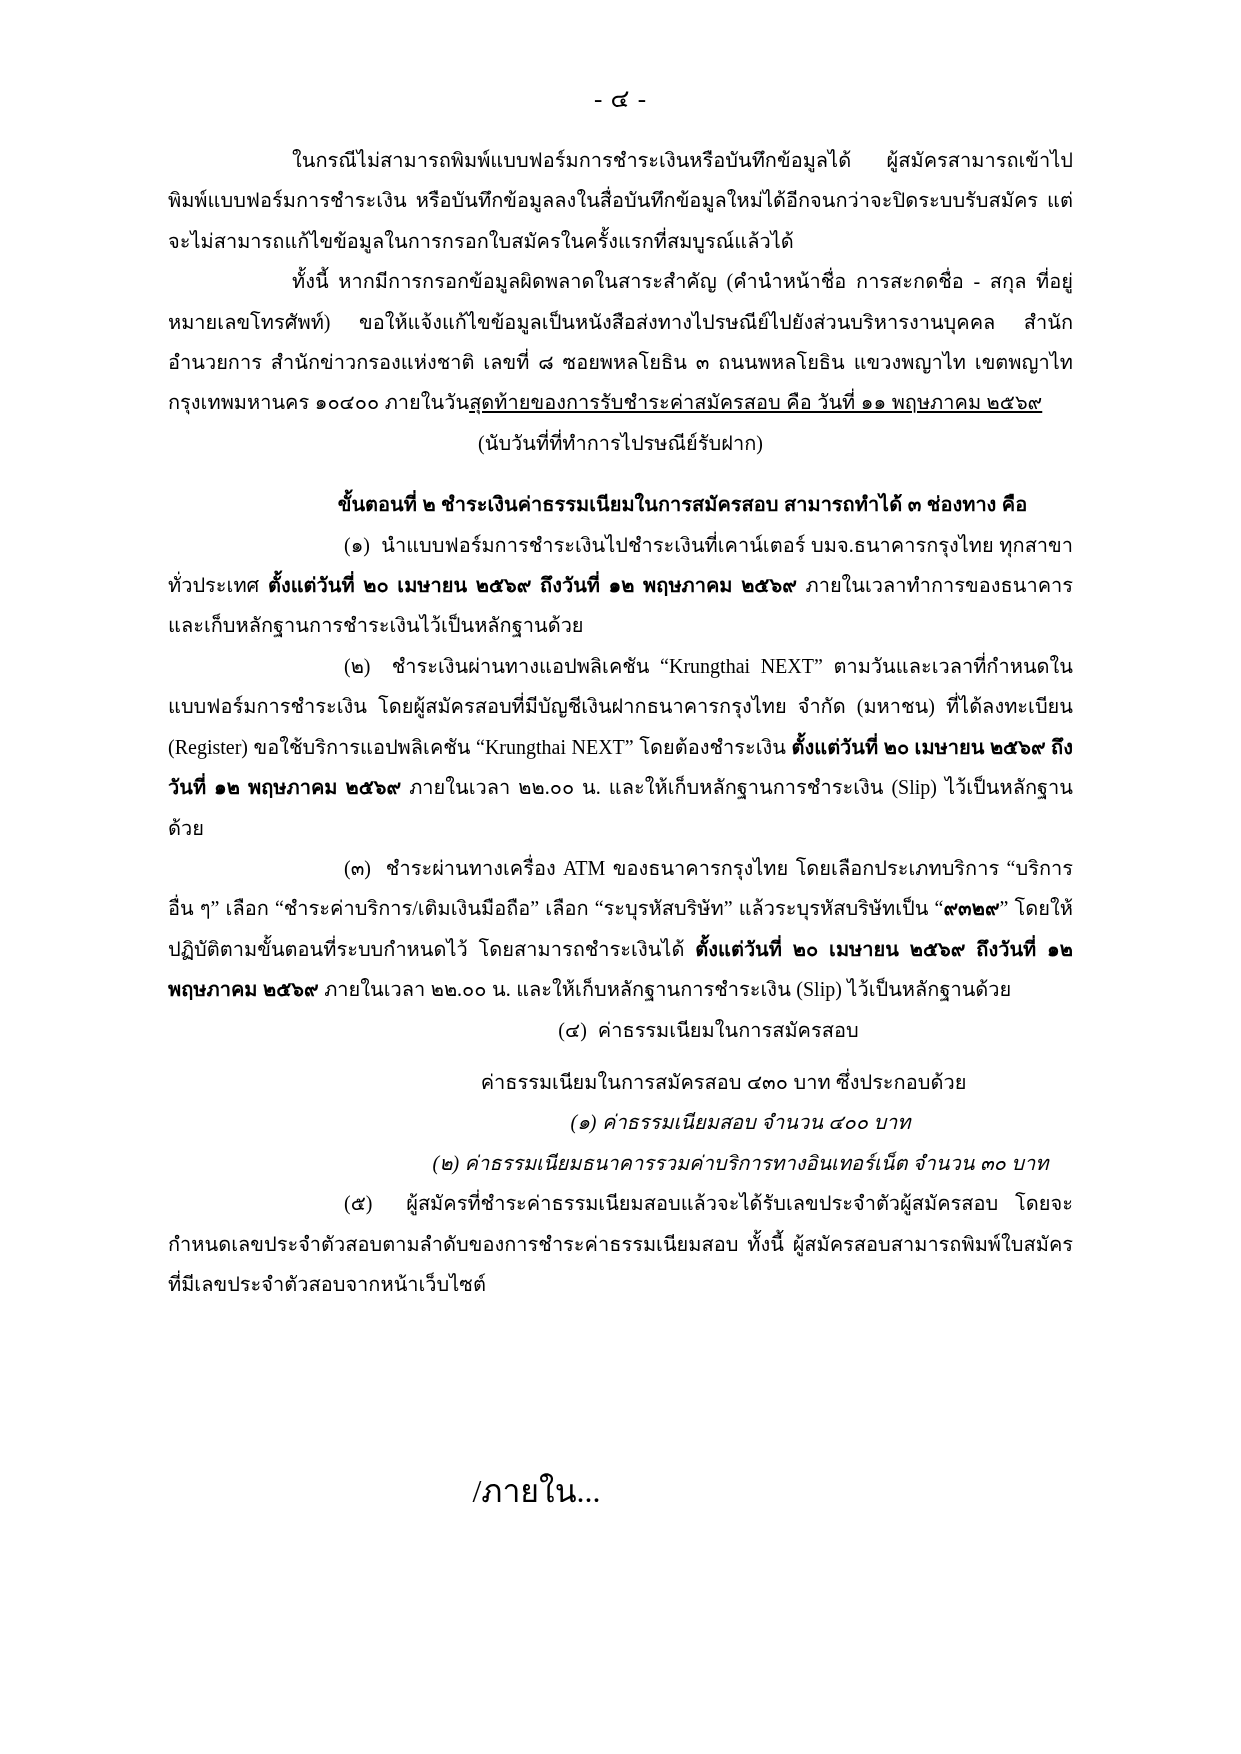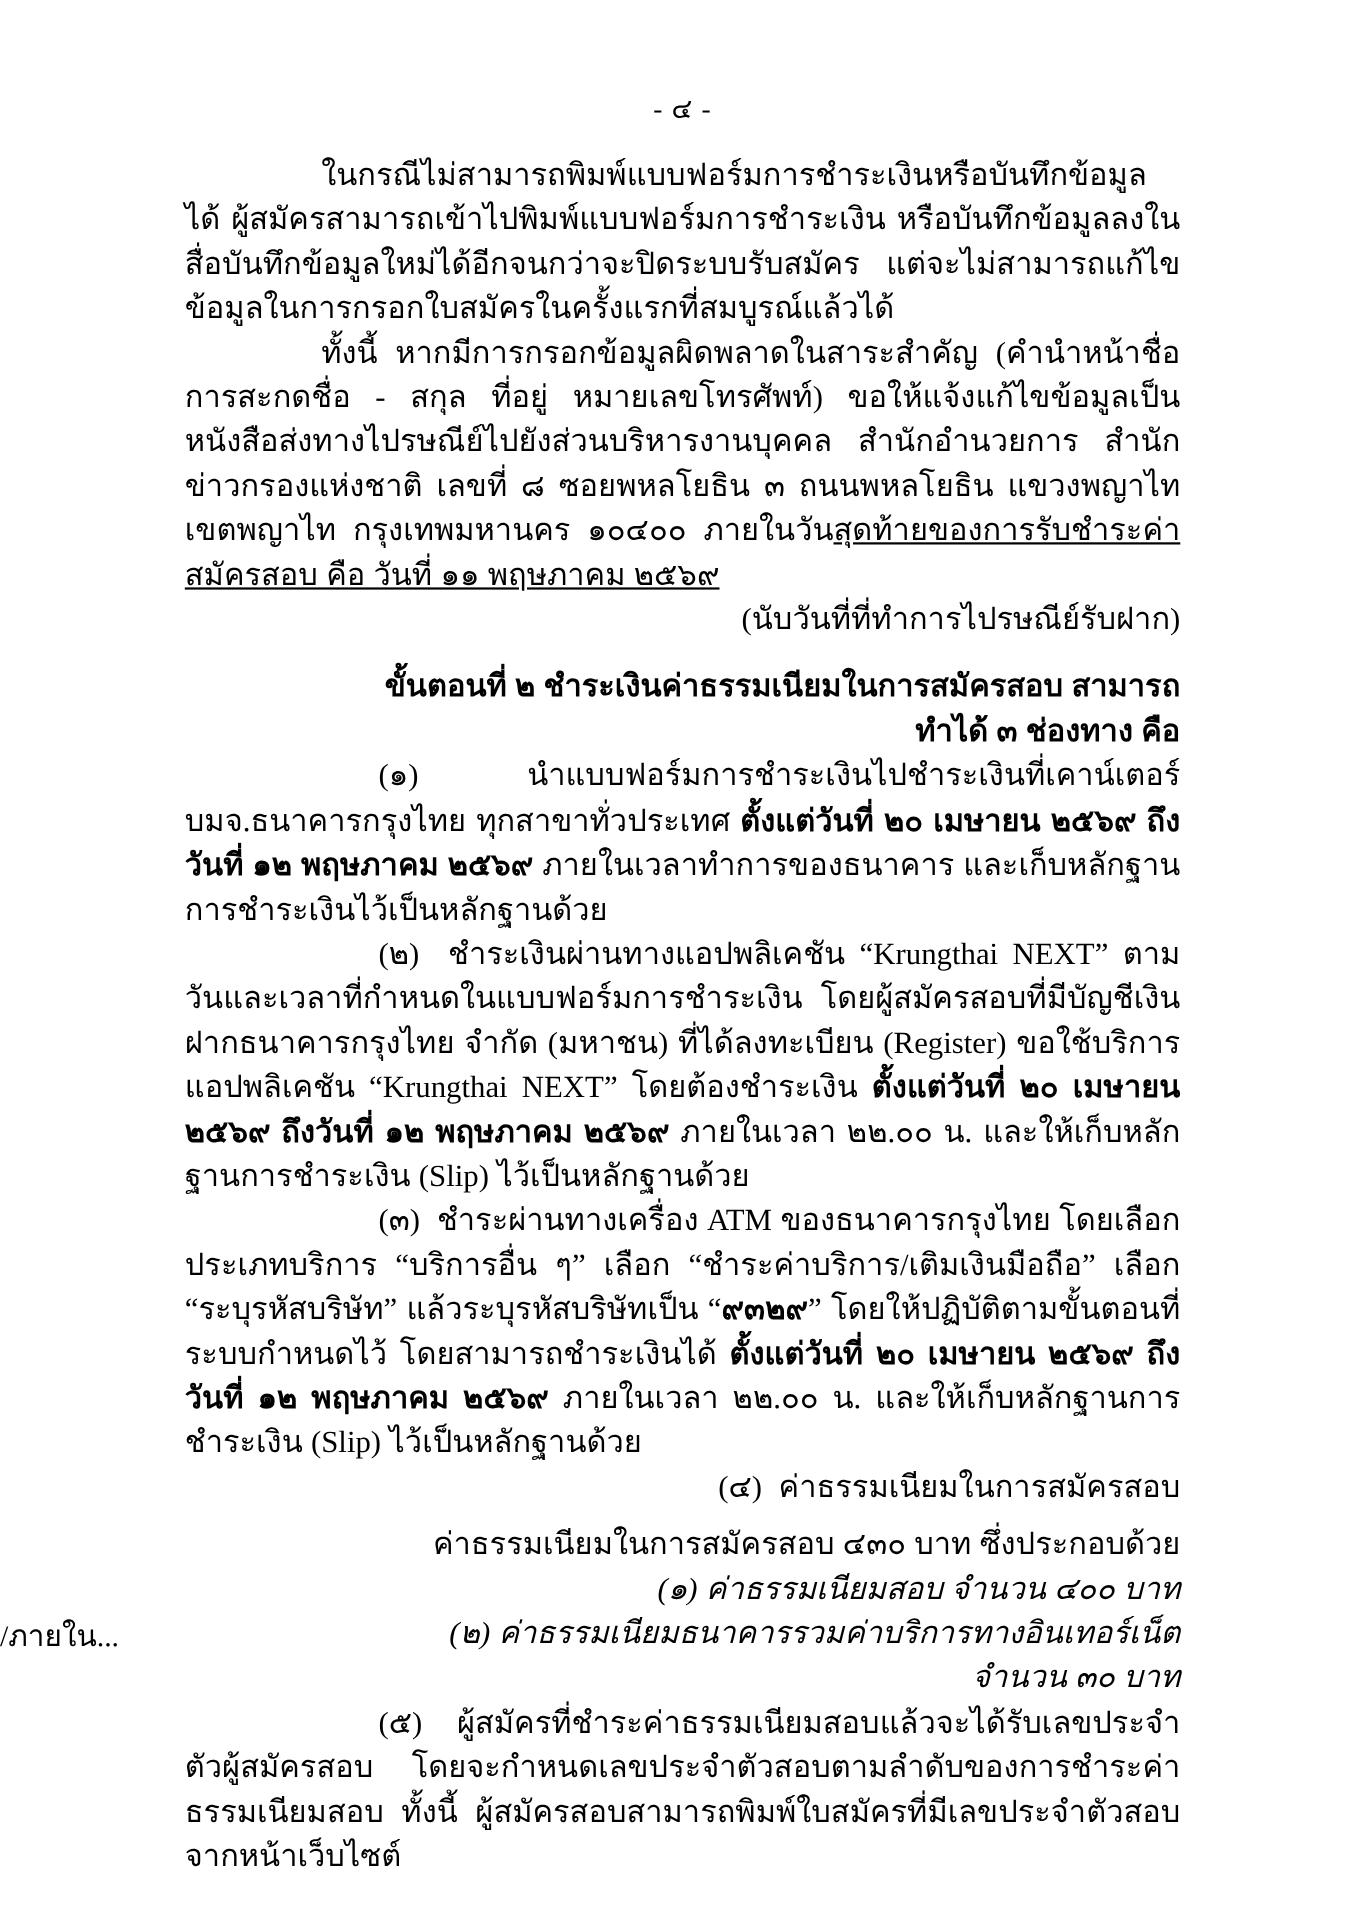--- a/index.html
+++ b/index.html
@@ -29,21 +29,21 @@
     letter-spacing: 1px;
   }
   .content {
     position: absolute;
     top: 140px;
     left: 168px;
     width: 905px;
   }
   p {
     margin: 0 0 0 0;
-    font-size: 28px;
+    font-size: 20px;
     line-height: 40.4px;
     text-align: justify;
     text-justify: inter-word;
     text-indent: 0;
     word-spacing: 0.5px;
   }
   p.indent {
     text-indent: 124px;
   }
   p.indent-num {
@@ -54,36 +54,36 @@
     margin-top: 12px;
   }
   p.indent-subsub {
     text-indent: 240px;
     font-style: italic;
   }
   p.gap-before {
     margin-top: 21px;
   }
   p.nojust {
-    text-align: right;
+    text-align: center;
   }
   b, .b {
     font-weight: bold;
   }
   u, .u {
     text-decoration: underline;
     text-underline-offset: 2px;
   }
   .tail {
     position: absolute;
     top: 1465px;
     left: 0;
     width: 1073px;
-    text-align: left;
-    font-size: 27px;
+    text-align: center;
+    font-size: 32px;
   }
 </style>
 </head>
 <body>
 
 <div class="page">
 
   <div class="page-number">- ๔ -</div>
 
   <div class="content">

